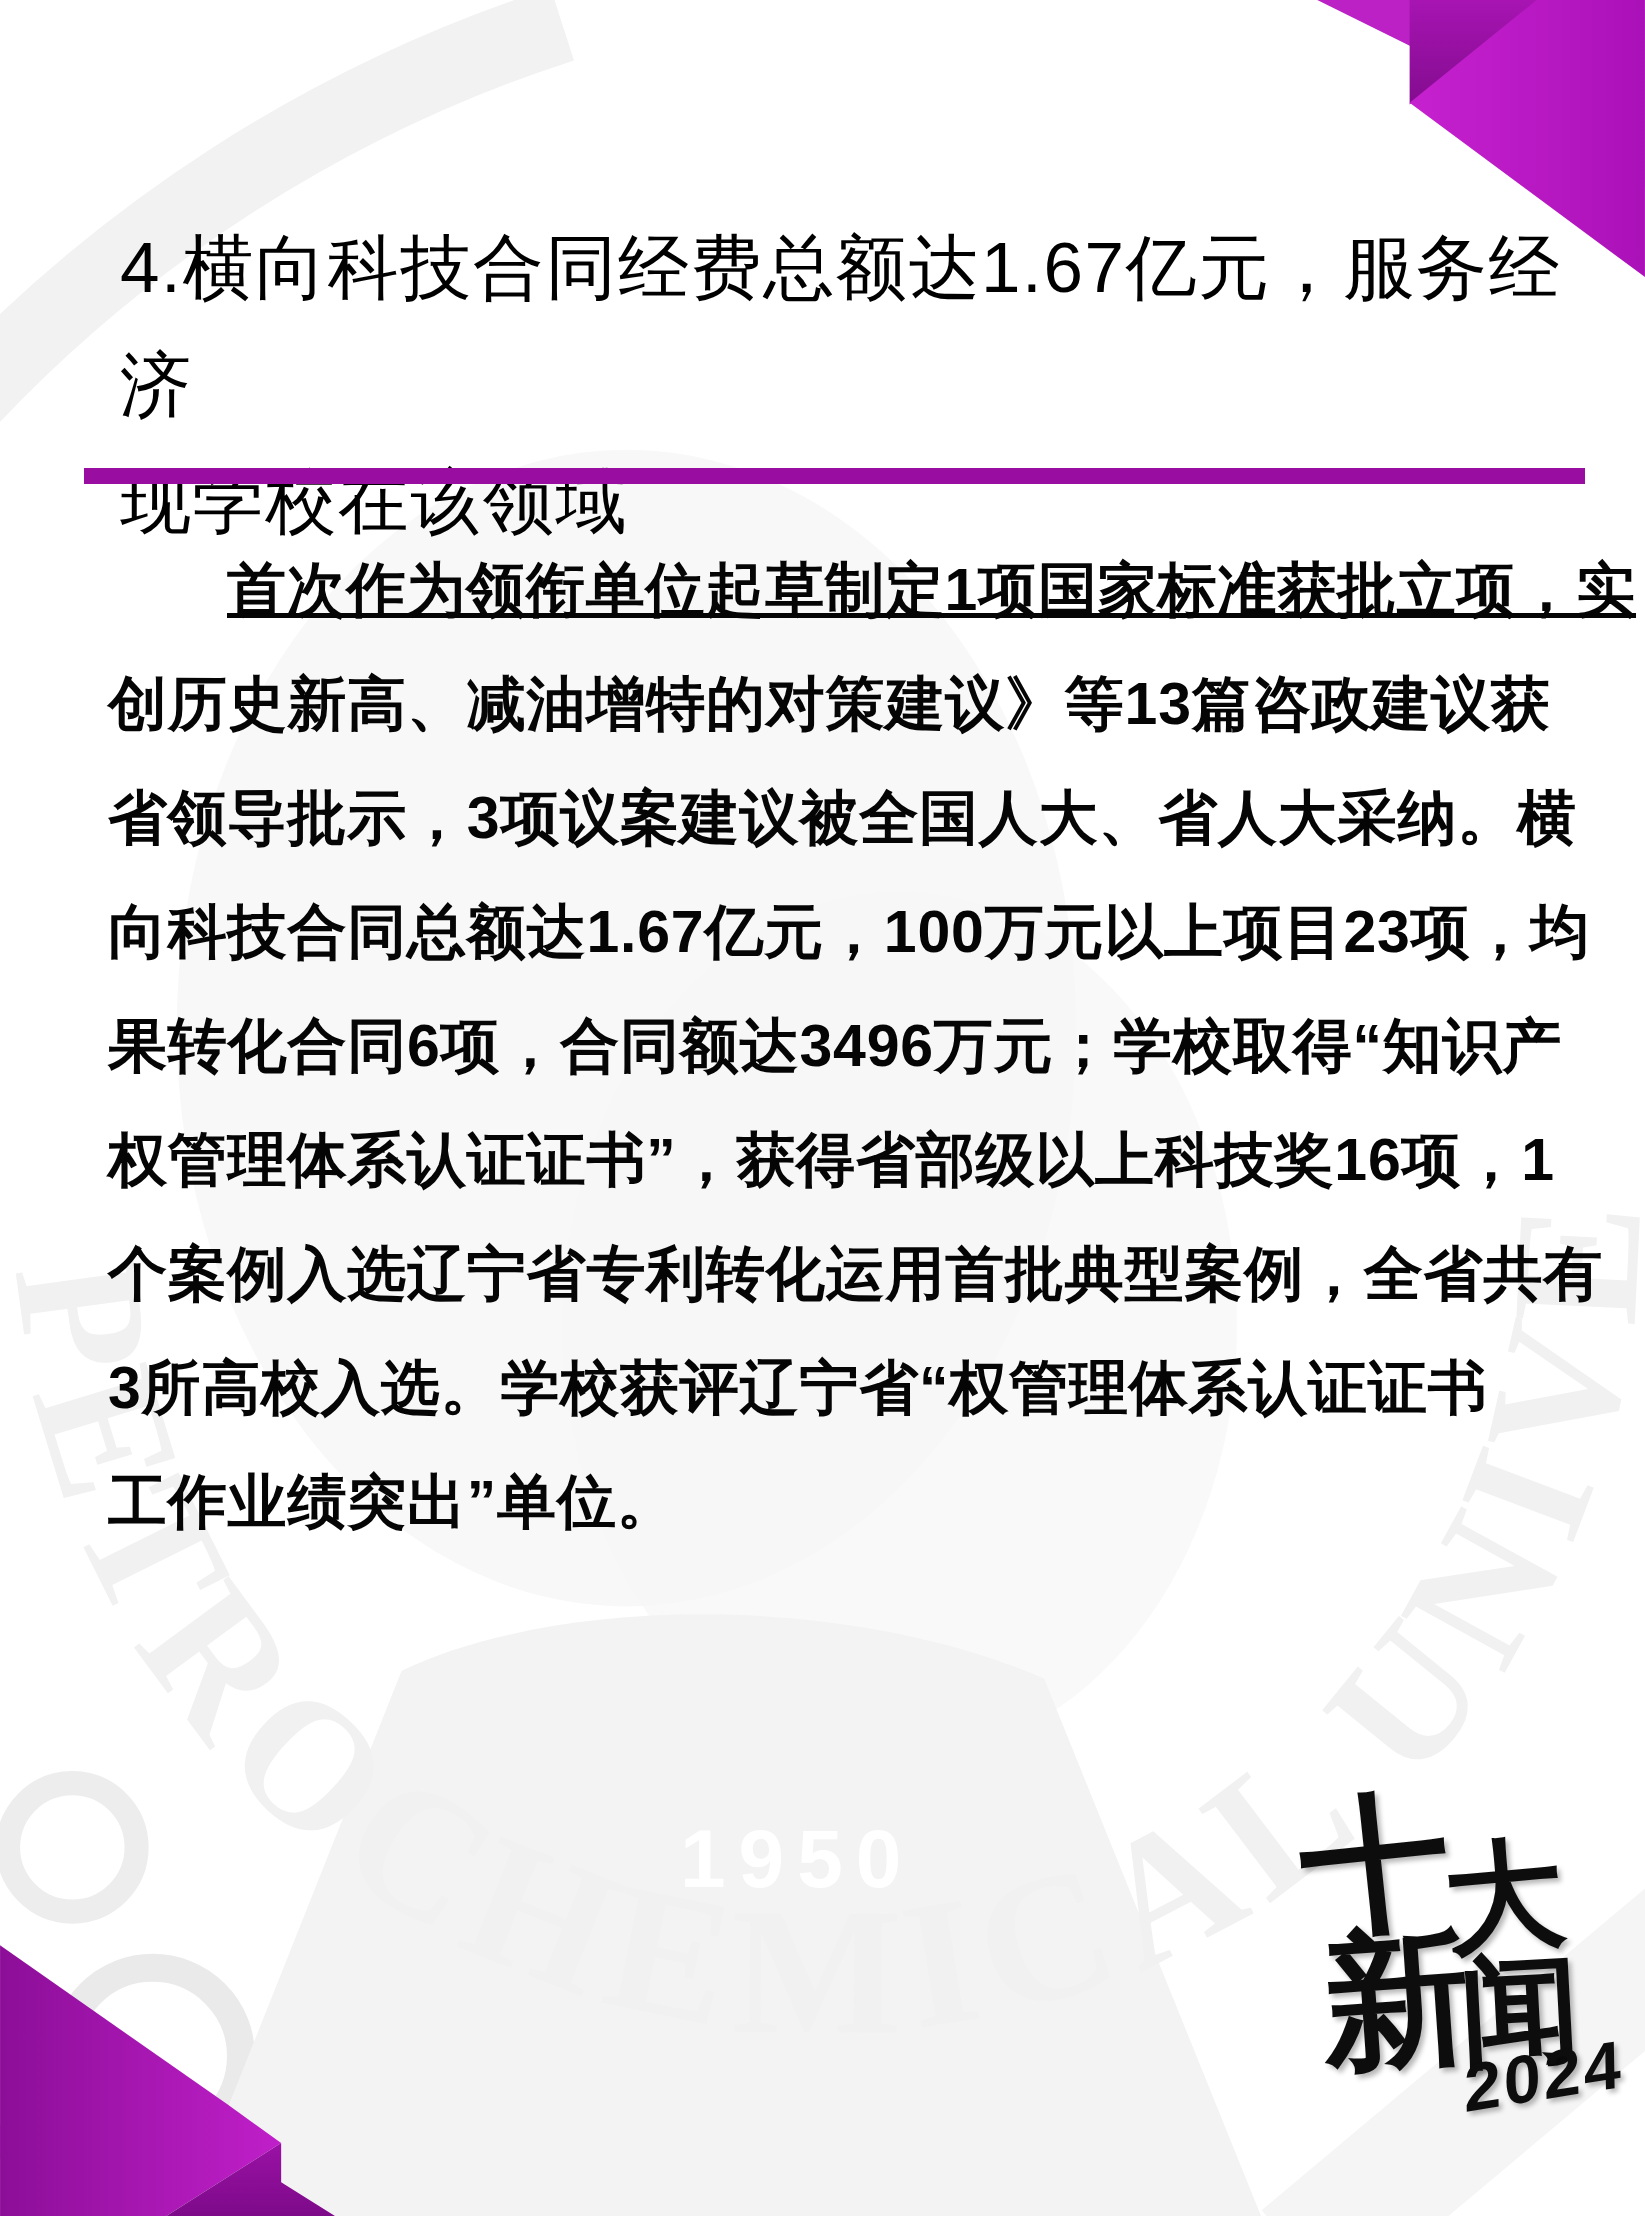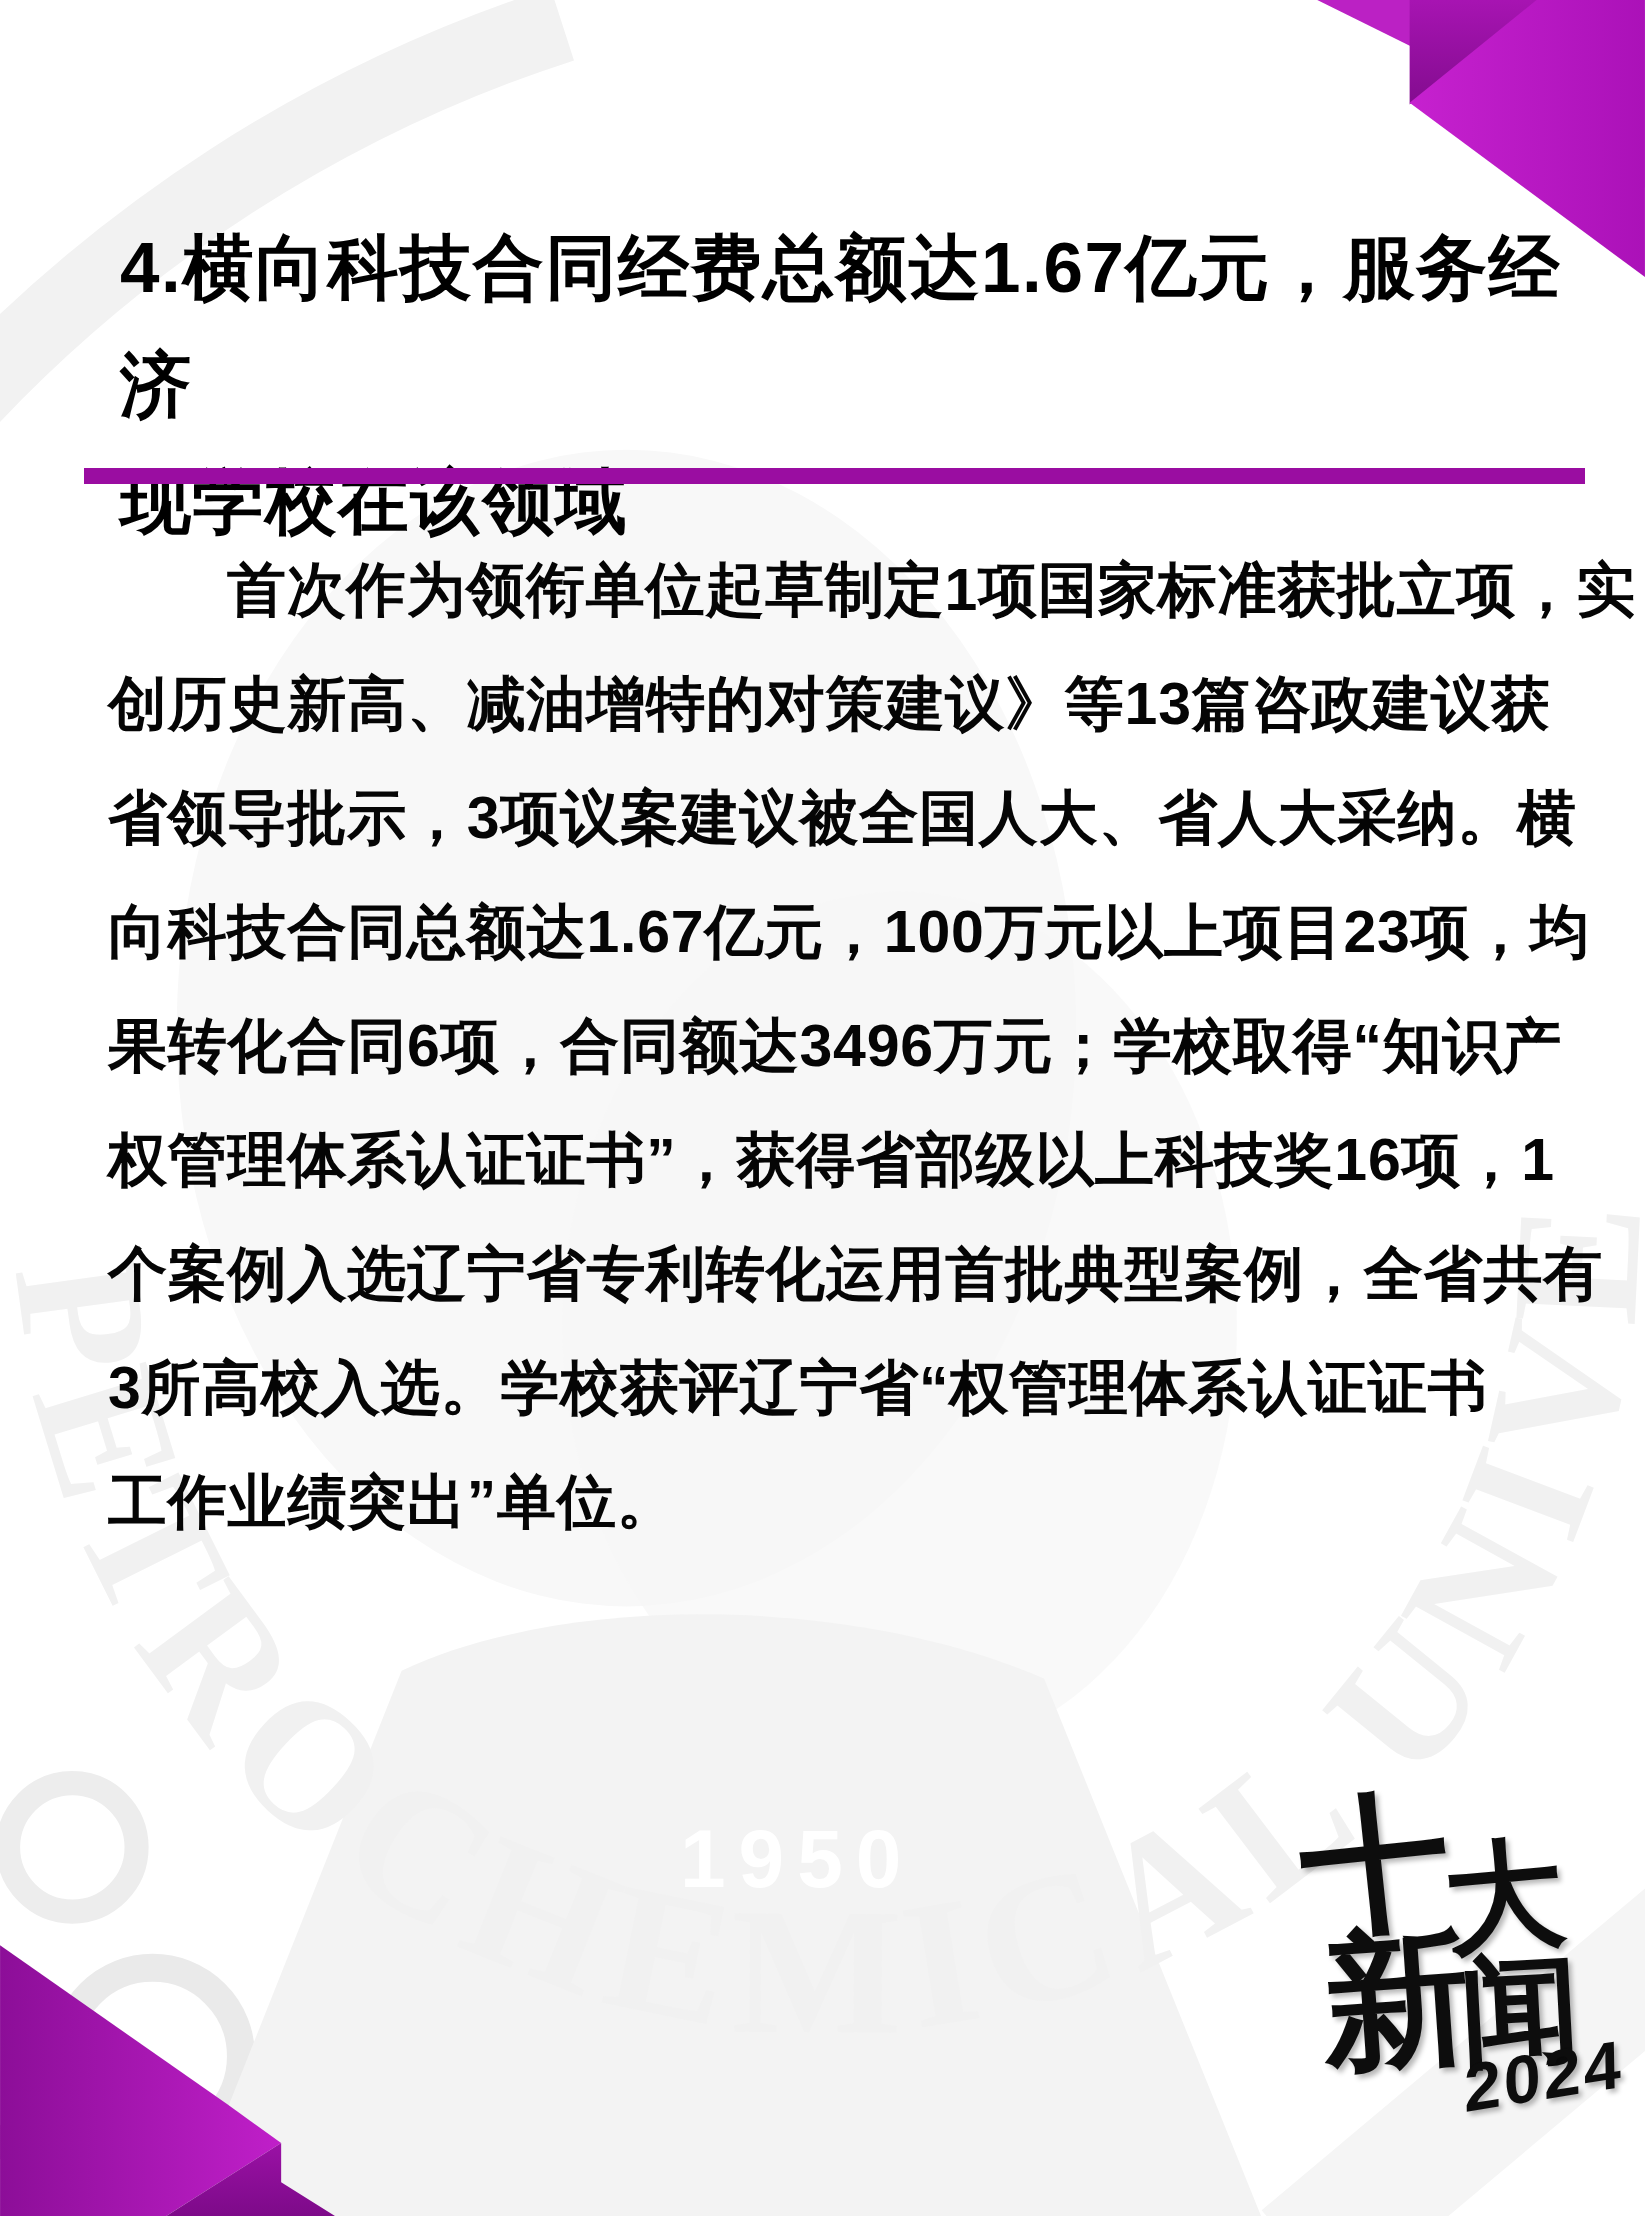--- a/index.html
+++ b/index.html
@@ -7,35 +7,35 @@
     width:1645px;height:2216px;position:relative;overflow:hidden;
     background:#ffffff;
     font-family:"Liberation Sans","DejaVu Sans",sans-serif;
   }
   .layer{position:absolute;left:0;top:0;width:1645px;height:2216px;}
   svg.layer{display:block;}
 
   
   .title-block{
     position:absolute;left:120px;top:209px;width:1454px;
-    font-size:71px;line-height:117px;font-weight:700;color:#000;
+    font-size:71px;line-height:117px;font-weight:400;color:#000;
     letter-spacing:1.6px;
   }
   .title-underline{
     position:absolute;left:84px;top:468px;width:1501px;height:16px;
   }
 
   
   .body-block{
     position:absolute;left:108px;top:533px;width:1438px;
     font-size:59px;line-height:114px;font-weight:900;color:#050505;
     letter-spacing:0.8px;white-space:nowrap;
   }
   .body-line{height:114px;}
-  .body-line.indent{text-indent:119px;}
+  .body-line.indent{text-indent:119px;text-decoration:underline;}
 
   
   .logo{position:absolute;left:1277px;top:1759px;width:353px;height:386px;color:#0d0d0d;}
   .logo span{
     position:absolute;display:block;font-weight:900;line-height:1;
     text-shadow:3.2px 4px 5.6px rgba(0,0,0,0.28);
     font-family:"Liberation Sans","DejaVu Sans",sans-serif;
   }
   .logo-shi {left:24px; top:30.5px; font-size:149px; transform:rotate(-6deg);}
   .logo-da  {left:167px;top:77px; font-size:120px; transform:rotate(-5deg);}

